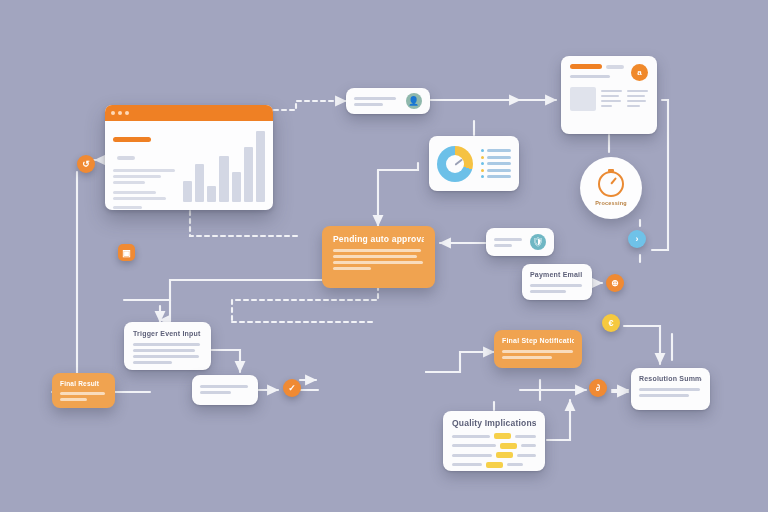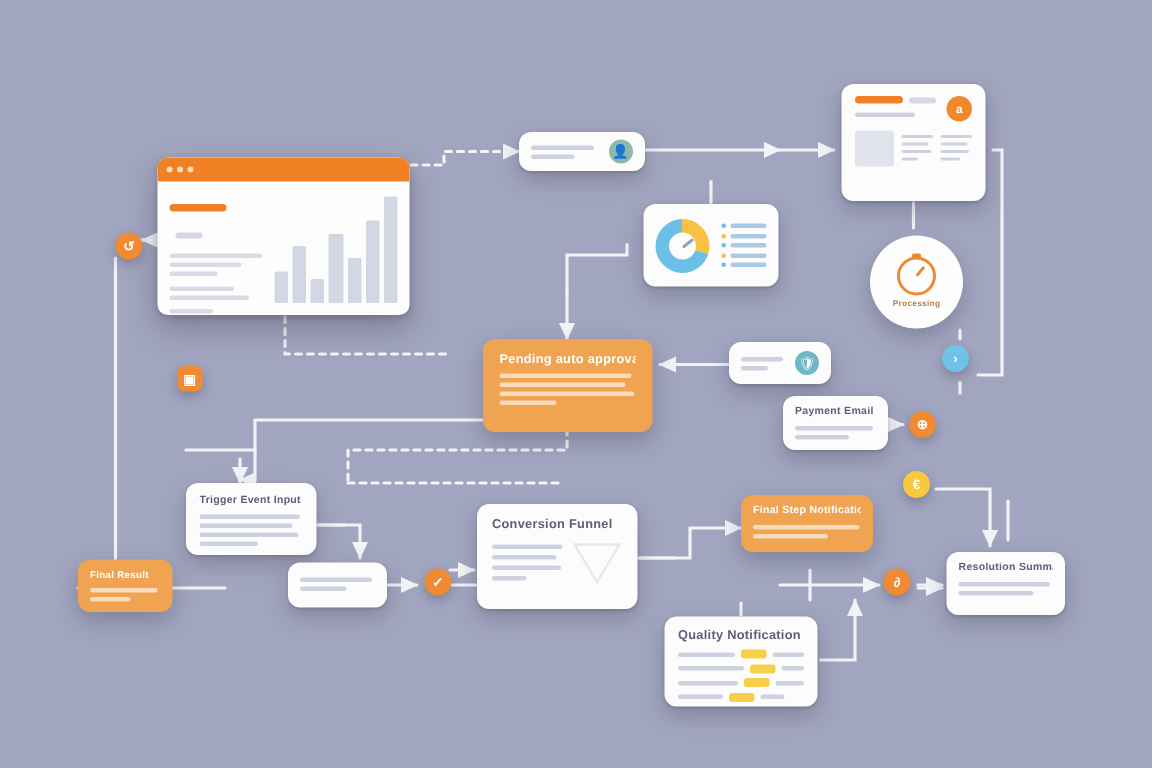--- a/index.html
+++ b/index.html
@@ -326,55 +326,41 @@
     <div class="line" style="width:90%"></div>
     <div class="line" style="width:95%"></div>
     <div class="line" style="width:56%"></div>
   </div>
 
   <div class="node card" style="left:192px;top:375px;width:66px;height:30px;padding:7px 8px;">
     <div class="line" style="width:96%"></div>
     <div class="line" style="width:62%"></div>
   </div>
 
-  <div class="node card" id="card-funnel">
-    <div class="ttl">Conversion Funnel</div>
-    <div class="fn-body">
-      <div class="fn-lines">
-        <div class="line" style="width:100%"></div>
-        <div class="line" style="width:92%"></div>
-        <div class="line" style="width:97%"></div>
-        <div class="line" style="width:48%"></div>
-      </div>
-      <svg class="funnel-svg" width="34" height="30" viewBox="0 0 34 30">
-        <path d="M2,3 L32,3 L17,28 Z" fill="none" stroke="#e4e7ef" stroke-width="1.6"></path>
-      </svg>
-    </div>
-  </div>
 
   <div class="node card orange" style="left:494px;top:330px;width:88px;height:38px;padding:7px 8px;">
     <div class="ttl" style="font-size:7px">Final Step Notification</div>
     <div class="line" style="width:98%"></div>
     <div class="line" style="width:70%"></div>
   </div>
 
   <div class="node card" style="left:631px;top:368px;width:79px;height:42px;padding:7px 8px;">
     <div class="ttl" style="font-size:7px">Resolution Summary</div>
     <div class="line" style="width:97%"></div>
     <div class="line" style="width:80%"></div>
   </div>
 
   <div class="node card orange" style="left:52px;top:373px;width:63px;height:35px;padding:7px 8px;">
     <div class="ttl" style="font-size:6.5px">Final Result</div>
     <div class="line" style="width:95%"></div>
     <div class="line" style="width:58%"></div>
   </div>
 
   <div class="node card" id="card-table">
-    <div class="ttl">Quality Notification</div>
+    <div class="ttl">Quality Implications</div>
     <div class="trow">
       <span class="tname"></span>
         <span class="tbadge"></span>
         <span class="tval" style="max-width:22px"></span>
     </div>
     <div class="trow">
       <span class="tname" style="width:44px"></span>
         <span class="tbadge"></span>
         <span class="tval" style="max-width:18px"></span>
     </div>

